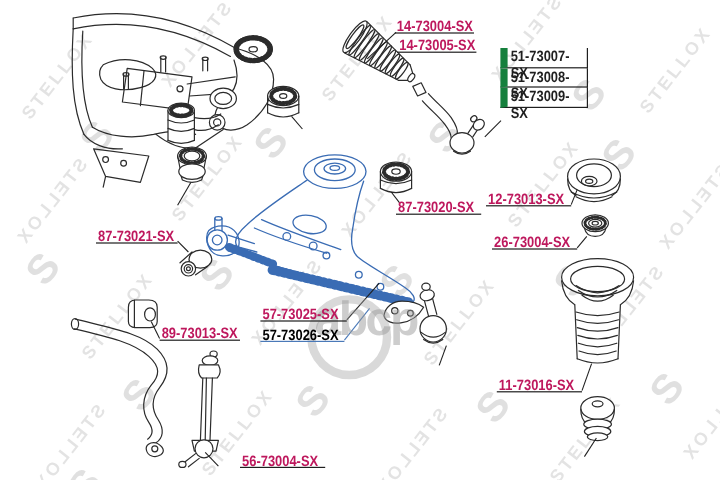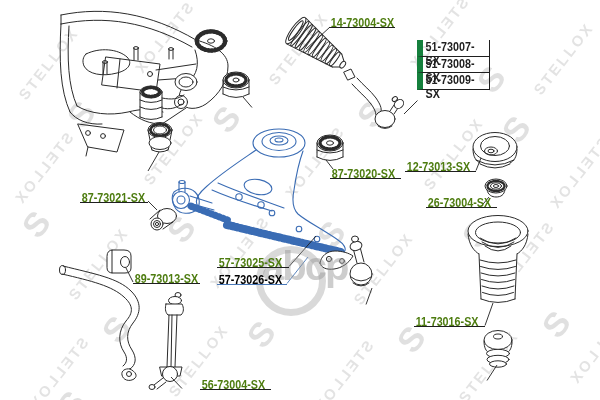--- a/index.html
+++ b/index.html
@@ -15,21 +15,21 @@
   .blk{stroke:#2b2b2b;fill:none;stroke-width:1;stroke-linecap:round;stroke-linejoin:round;}
   .blu{stroke:#3a6cb4;fill:none;stroke-width:1.1;stroke-linecap:round;stroke-linejoin:round;}
   .wf{fill:#ffffff;}
   .ldr{stroke:#1f1f1f;stroke-width:0.9;}
   .ldrb{stroke:#4a79b8;stroke-width:0.9;}
   
   #abcp{position:absolute;z-index:3;pointer-events:none;}
   #abcp .ring{position:absolute;left:256px;top:246px;width:56px;height:56px;border:7px solid rgba(160,160,160,0.40);border-radius:50%;}
   #abcp .word{position:absolute;left:262px;top:244px;font-size:40px;font-weight:700;letter-spacing:-2px;color:rgba(150,150,150,0.48);}
   
-  .lbl{position:absolute;z-index:4;height:14px;border-bottom:1px solid #1f1f1f;white-space:nowrap;color:#4d7c0f;}
+  .lbl{position:absolute;z-index:4;height:14px;border-bottom:1px solid #1f1f1f;white-space:nowrap;color:#be185d;}
   .lbl span{display:inline-block;transform:scaleX(0.86);transform-origin:0 100%;
             font-size:12.5px;font-weight:700;line-height:14px;padding-left:2px;}
   .lbl.blue{border-bottom-color:#4a79b8;color:#000000;}
   .stack{position:absolute;z-index:4;left:417px;top:40px;width:73px;color:#1f1f1f;}
   .srow{height:14px;border-bottom:1px solid #1f1f1f;}
   .srow.rb{border-left:6px solid #15803d;border-right:1px solid #1f1f1f;height:15.5px;}
   .srow span{display:inline-block;transform:scaleX(0.86);transform-origin:0 100%;
              font-size:12.5px;font-weight:700;line-height:14px;padding-left:3px;}
 </style>
 </head>
@@ -299,30 +299,31 @@
       <line class="ldrb" x1="287" y1="283.5" x2="308" y2="257"></line>
     </g>
   </svg>
 
   <div id="abcp">
     <div class="ring"></div>
     <div class="word">abcp</div>
   </div>
 
   <div class="lbl" style="left:329px;top:13px;width:66px"><span>14-73004-SX</span></div>
+  <div class="lbl" style="left:331px;top:29px;width:66px"><span>14-73005-SX</span></div>
 
   <div class="stack">
     <div class="srow rb"><span>51-73007-SX</span></div>
     <div class="srow rb"><span>51-73008-SX</span></div>
     <div class="srow rb"><span>51-73009-SX</span></div>
   </div>
 
   <div class="lbl" style="left:80px;top:187.5px;width:68px"><span>87-73021-SX</span></div>
   <div class="lbl" style="left:330px;top:164px;width:71px"><span>87-73020-SX</span></div>
   <div class="lbl" style="left:405px;top:157px;width:71px"><span>12-73013-SX</span></div>
-  <div class="lbl" style="left:426px;top:193px;width:71px"><span>26-73004-SX</span></div>
+  <div class="lbl" style="left:410px;top:193px;width:71px"><span>26-73004-SX</span></div>
   <div class="lbl" style="left:414px;top:312px;width:71px"><span>11-73016-SX</span></div>
   <div class="lbl" style="left:133px;top:268.5px;width:67px"><span>89-73013-SX</span></div>
   <div class="lbl" style="left:200px;top:375px;width:71px"><span>56-73004-SX</span></div>
   <div class="lbl" style="left:217px;top:253px;width:72px"><span>57-73025-SX</span></div>
   <div class="lbl blue" style="left:217px;top:270px;width:70px"><span>57-73026-SX</span></div>
 
 </div>
 
 </body></html>

